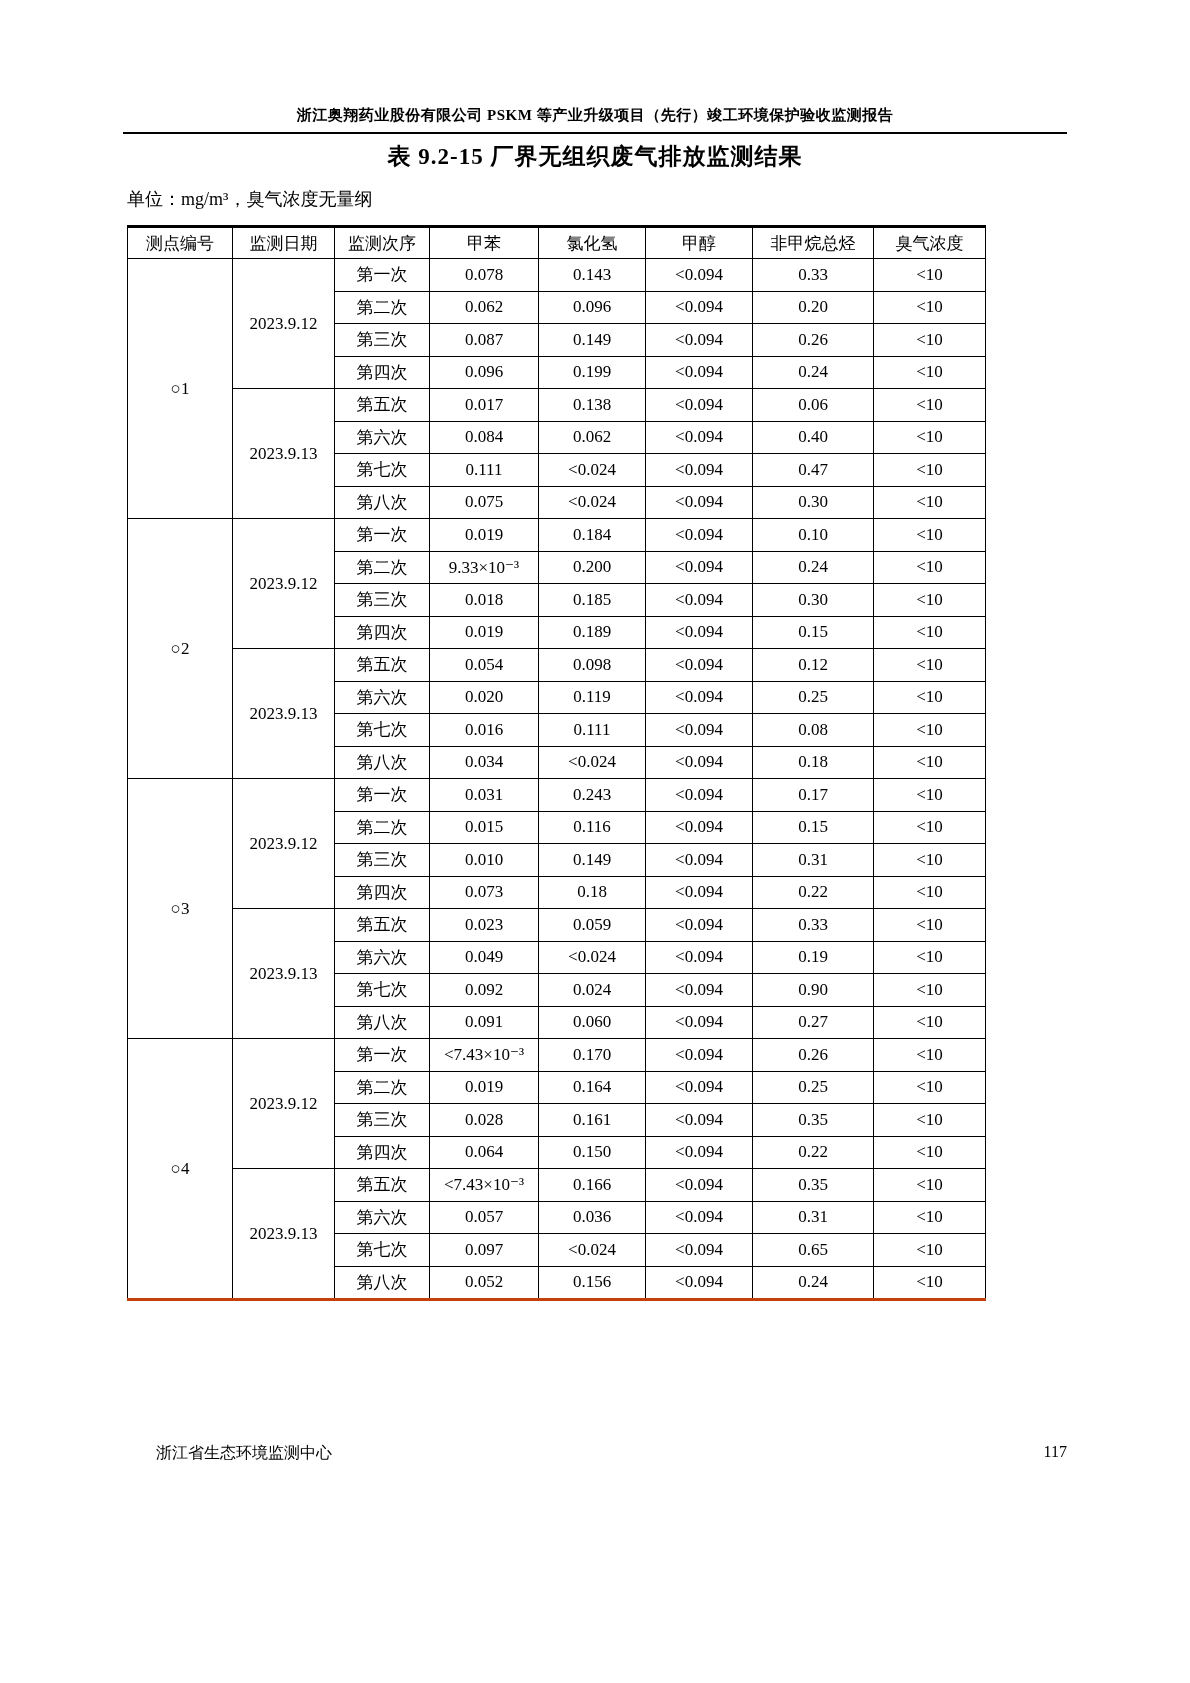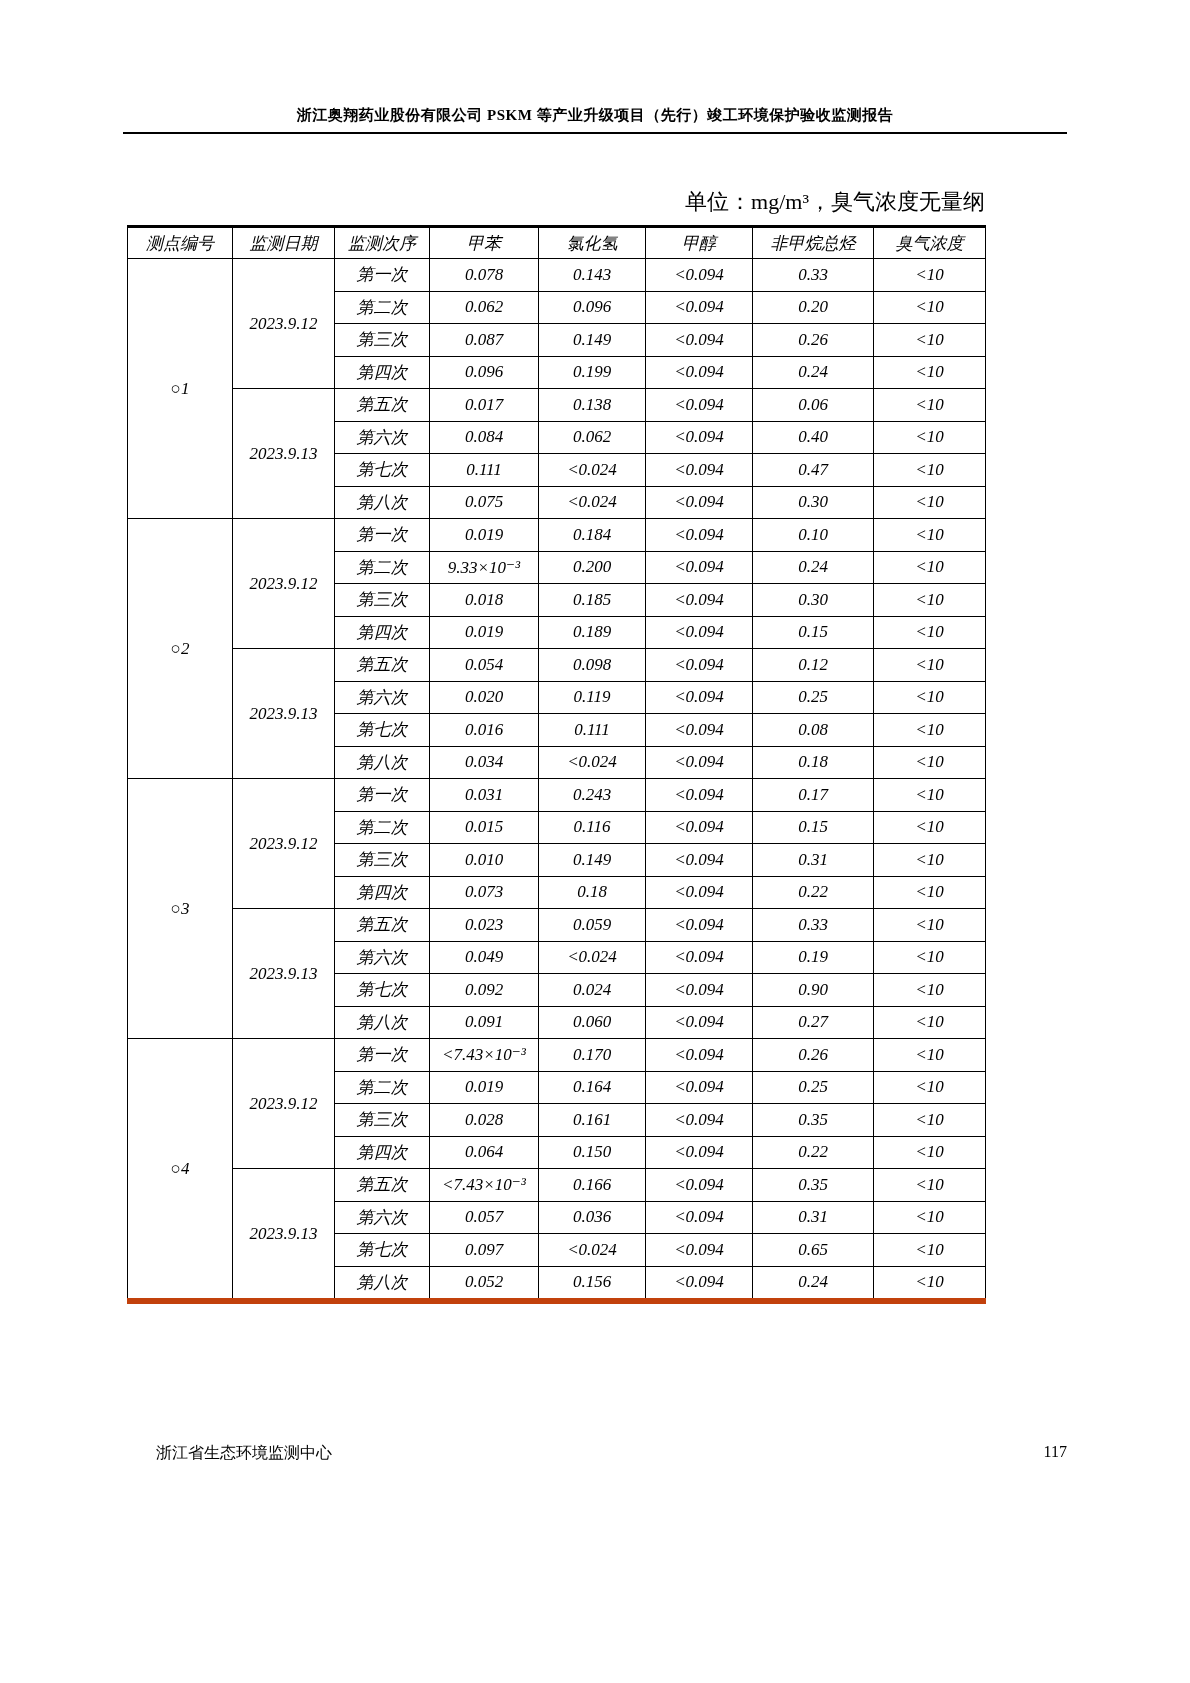--- a/index.html
+++ b/index.html
@@ -38,34 +38,33 @@
     text-align: center;
     font-size: 23px;
     font-weight: bold;
     letter-spacing: 1px;
   }
   .unit-note {
     position: absolute;
     top: 187px;
     left: 127px;
     width: 858px;
-    text-align: right;
-    font-size: 22px;
+    text-align: left;
+    font-size: 18px;
   }
   .monitor-table {
     position: absolute;
     top: 225px;
     left: 127px;
     width: 858px;
     border-collapse: collapse;
     table-layout: fixed;
     border-top: 3px solid #000;
-    border-bottom: 6px solid #c2410c;
+    border-bottom: 3px solid #c2410c;
     font-size: 17px;
-    font-style: italic;
   }
   .monitor-table th, .monitor-table td {
     border: 1px solid #000;
     text-align: center;
     vertical-align: middle;
     padding: 0 2px;
     font-weight: normal;
     overflow: hidden;
     white-space: nowrap;
   }
@@ -84,20 +83,21 @@
 </style>
 </head>
 <body>
 
 <div class="page">
 
   <div class="doc-header">
     <span>浙江奥翔药业股份有限公司 PSKM 等产业升级项目（先行）竣工环境保护验收监测报告</span>
   </div>
 
+  <div class="table-title">表 9.2-15 厂界无组织废气排放监测结果</div>
 
   <div class="unit-note">单位：mg/m³，臭气浓度无量纲</div>
 
   <table class="monitor-table">
     <colgroup>
       <col style="width:105px">
       <col style="width:102px">
       <col style="width:95px">
       <col style="width:109px">
       <col style="width:107px">

